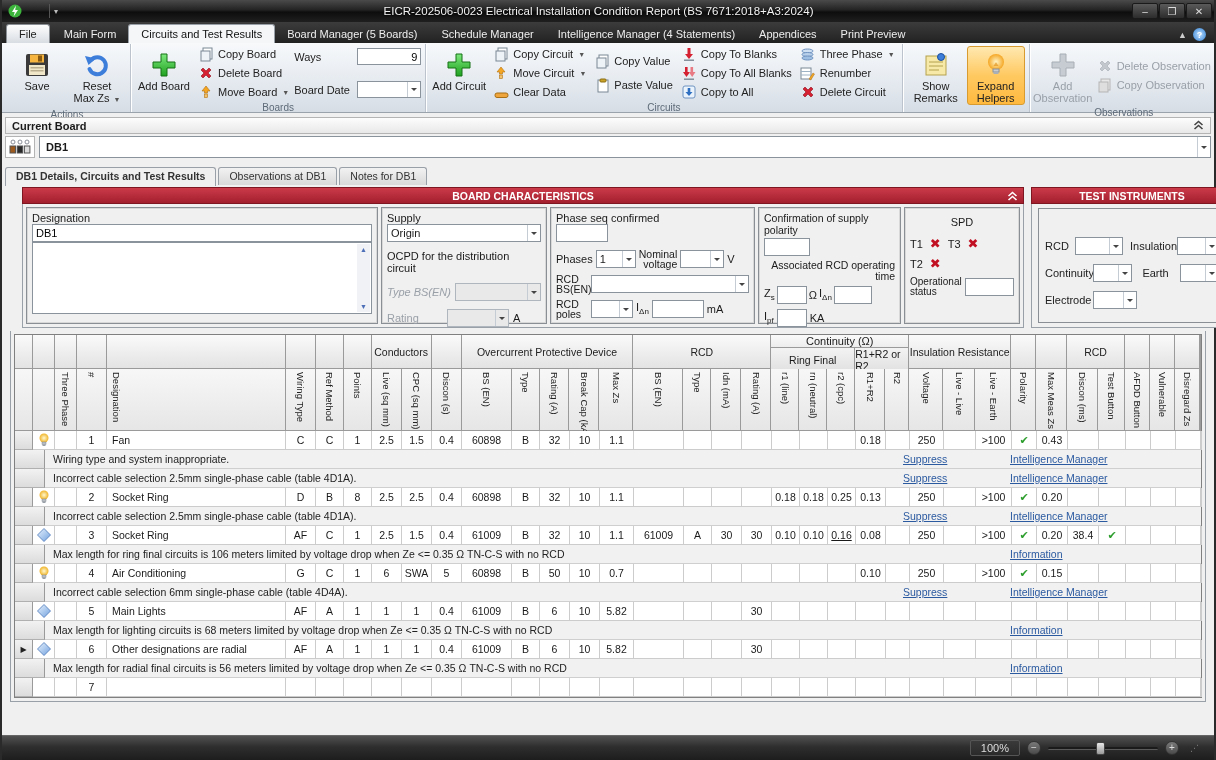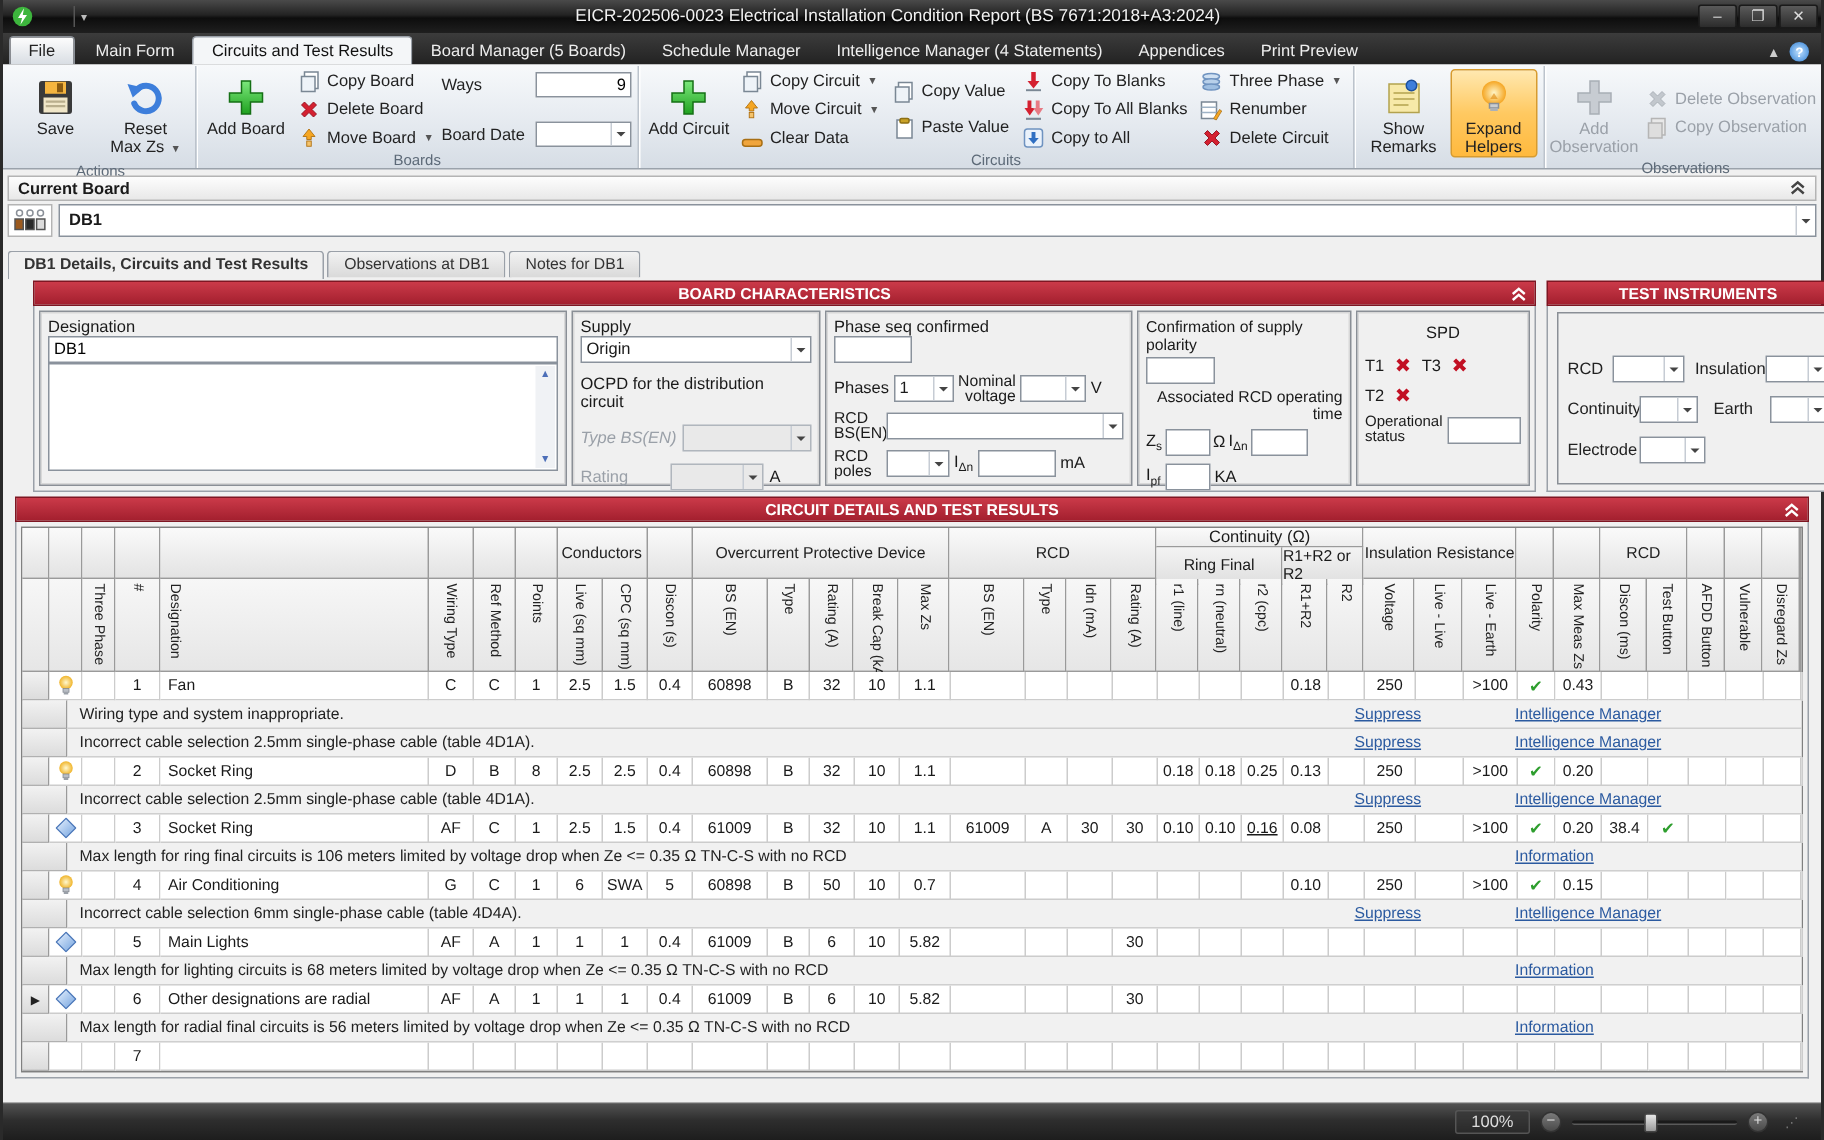--- a/index.html
+++ b/index.html
@@ -640,27 +640,20 @@
               <div class="fld" style="width:44px;">
                   <span class="combo-arr"></span>
                 </div>
             </div>
           </div>
         </div>
       </div>
     </div>
 
     <div class="tbl-wrap">
-      <div class="redhdr">
-        <span>CIRCUIT DETAILS AND TEST RESULTS</span>
-        <span class="chev2"><svg width="11" height="11" viewBox="0 0 11 11">
-              <path d="M1.5 5 L5.5 1.5 L9.5 5" fill="none" stroke="#fff" stroke-width="1.6"></path>
-              <path d="M1.5 9 L5.5 5.5 L9.5 9" fill="none" stroke="#fff" stroke-width="1.6"></path>
-            </svg></span>
-      </div>
       <div class="tbl-outer">
         <div class="tbl" id="circuit-table">
             <div class="hdrA">
               <div class="hA-cell" style="width: 18px;"></div>
               <div class="hA-cell" style="width: 22px;"></div>
               <div class="hA-cell" style="width: 22px;"></div>
               <div class="hA-cell" style="width: 30px;"></div>
               <div class="hA-cell" style="width: 179px;"></div>
               <div class="hA-cell" style="width: 30px;"></div>
               <div class="hA-cell" style="width: 28px;"></div>

